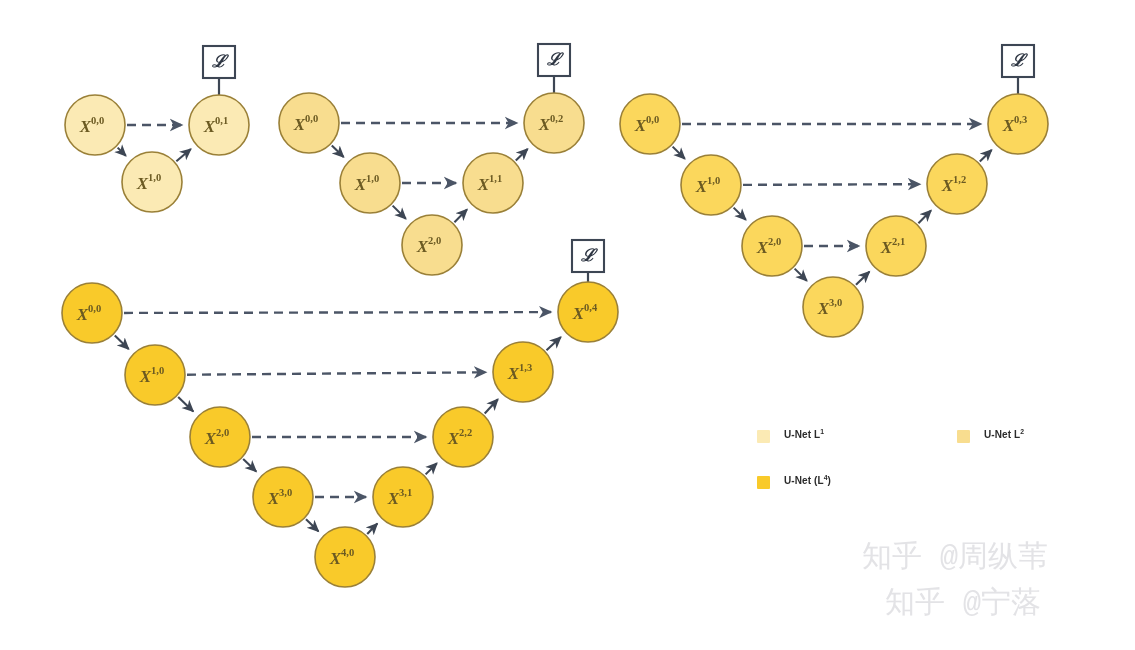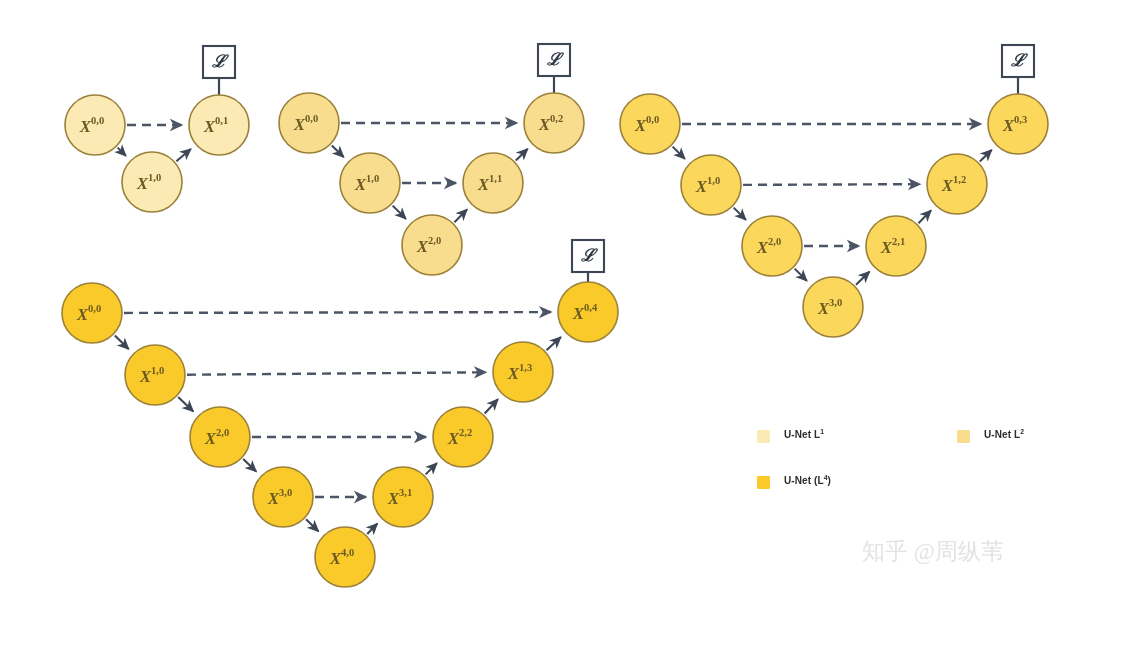--- a/index.html
+++ b/index.html
@@ -105,22 +105,22 @@
     letter-spacing: 0.1px;
     white-space: nowrap;
   }
   .legend-text sup {
     font-size: 0.68em;
     font-weight: bold;
   }
   
   .watermark {
     position: absolute;
-    font-family: Liberation Serif, serif;
-    font-size: 23px;
+    font-family: Liberation Mono, monospace;
+    font-size: 30px;
     color: #e3e3e6;
     white-space: nowrap;
     user-select: none;
   }
   #watermark-primary {
     left: 862px;
     top: 536px;
   }
   #watermark-secondary {
     left: 885px;
@@ -296,14 +296,15 @@
         <span class="legend-swatch" style="background: rgb(248, 221, 143);"></span>
         <span class="legend-text">U-Net L<sup>2</sup></span>
       </div>
       <div class="legend-item">
         <span class="legend-swatch" style="background: rgb(249, 202, 42);"></span>
         <span class="legend-text">U-Net (L<sup>4</sup>)</span>
       </div>
     </div>
 
   <div class="watermark" id="watermark-primary">知乎 @周纵苇</div>
+  <div class="watermark" id="watermark-secondary">知乎 @宁落</div>
 
 </div>
 
 </body></html>

